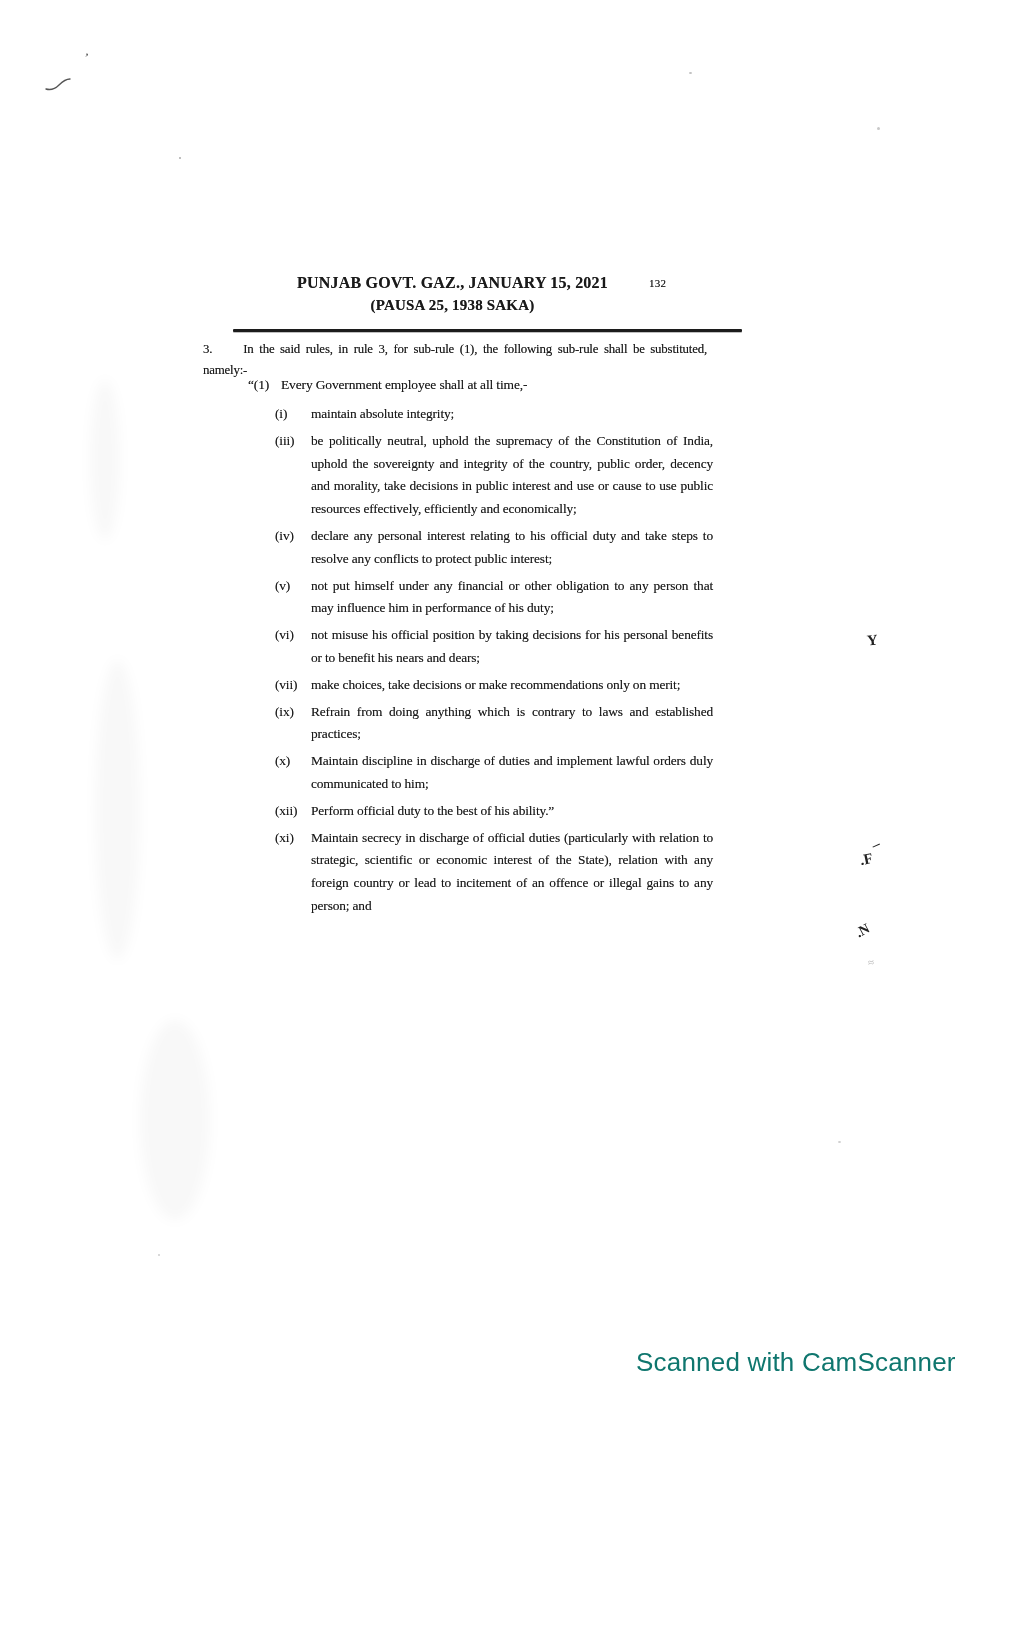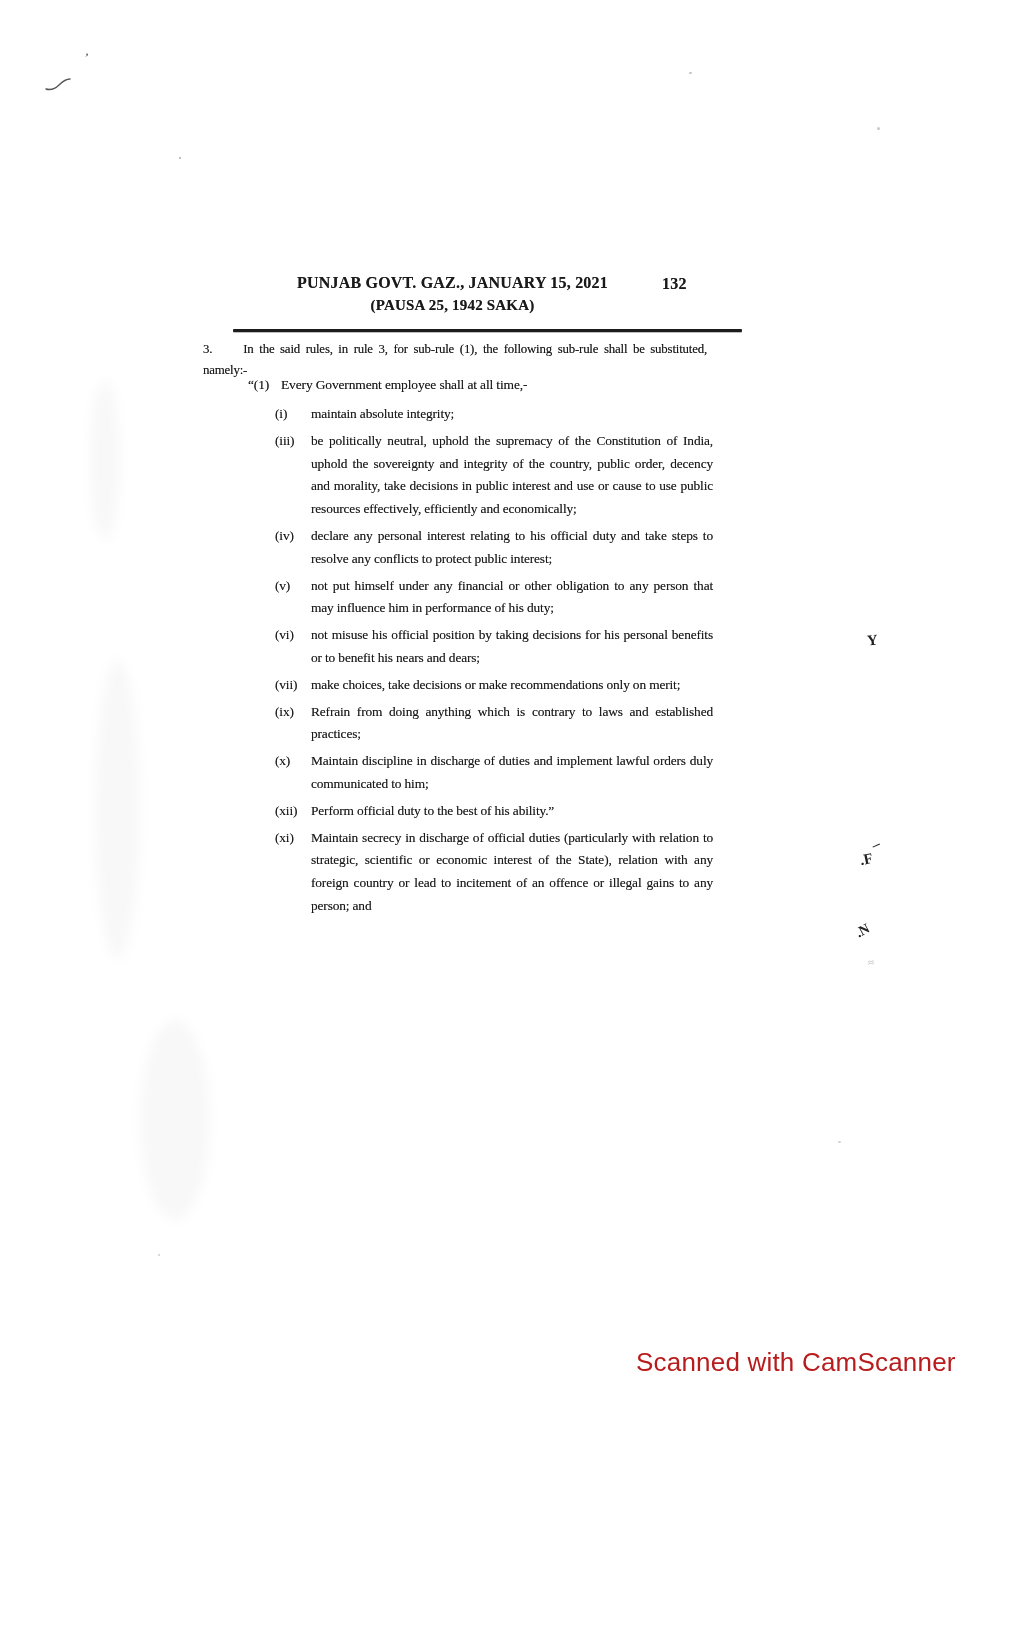--- a/index.html
+++ b/index.html
@@ -8,21 +8,21 @@
     font-family:"Liberation Serif", serif;color:#1a1a1a;overflow:hidden;
   }
   
   .header-block{
     position:absolute;left:200px;top:271px;width:505px;text-align:center;
     font-weight:bold;font-size:16px;letter-spacing:.2px;line-height:23px;
     text-shadow:0 0 .5px rgba(0,0,0,.55);
   }
   .header-block .saka{font-size:15px;display:block;}
   .page-number{
-    position:absolute;left:462px;top:1px;font-size:16px;font-weight:bold;
+    position:absolute;left:449px;top:1px;font-size:11px;font-weight:normal;
   }
   .rule{
     position:absolute;left:233px;top:329px;width:509px;height:3px;
     background:#1c1c1c;border-radius:1px;box-shadow:0 1px 0 rgba(0,0,0,.25);
   }
   
   .sec-para{
     position:absolute;left:203px;top:339px;width:504px;
     font-weight:normal;font-size:12.9px;letter-spacing:-.2px;line-height:21px;
     text-align:justify;text-shadow:0 0 .5px rgba(0,0,0,.5);
@@ -41,21 +41,21 @@
     font-size:13.4px;letter-spacing:-.15px;line-height:22.8px;
     text-shadow:0 0 .4px rgba(0,0,0,.45);
   }
   .clause{display:flex;margin-bottom:4px;}
   .cnum{width:36px;flex:none;}
   .ctext{width:402px;text-align:justify;}
   
   .watermark{
     position:absolute;left:636px;top:1347px;
     font-family:"Liberation Sans", sans-serif;font-size:26px;
-    color:#b91c1c;letter-spacing:.2px;
+    color:#0f766e;letter-spacing:.2px;
   }
   
   .mark{position:absolute;font-weight:bold;color:#222;}
   .m-apos{left:84px;top:50px;font-size:13px;color:#444;transform:rotate(12deg);font-weight:normal;}
   .m-squig{left:44px;top:76px;}
   .m-y{left:867px;top:632px;font-size:15px;transform:rotate(-6deg);}
   .m-dash{left:872px;top:836px;font-size:15px;transform:rotate(-24deg);}
   .m-f{left:860px;top:851px;font-size:15px;transform:rotate(-12deg);}
   .m-n{left:856px;top:923px;font-size:14px;transform:rotate(-28deg);}
   .m-approx{left:868px;top:956px;font-size:11px;color:#b4b4b4;font-weight:normal;transform:rotate(-8deg);}
@@ -68,21 +68,21 @@
   .smudge{position:absolute;background:rgba(0,0,0,.028);filter:blur(6px);border-radius:50%;}
   .s1{left:95px;top:660px;width:45px;height:300px;}
   .s2{left:140px;top:1020px;width:70px;height:200px;}
   .s3{left:90px;top:380px;width:30px;height:160px;}
 </style>
 </head>
 <body>
 
 <div class="header-block">
   <span>PUNJAB GOVT. GAZ., JANUARY 15, 2021</span>
-  <span class="saka">(PAUSA 25, 1942 SAKA)</span>
+  <span class="saka">(PAUSA 25, 1938 SAKA)</span>
   <span class="page-number">132</span>
 </div>
 <div class="rule"></div>
 
 <div class="sec-para"><span class="sec-num">3.</span><span>In the said rules, in rule 3, for sub-rule (1),  the following sub-rule shall be substituted, namely:-</span></div>
 
 <div class="subrule">
   <span class="marker">“(1)</span>
   <span>Every Government employee shall at all time,-</span>
 </div>

